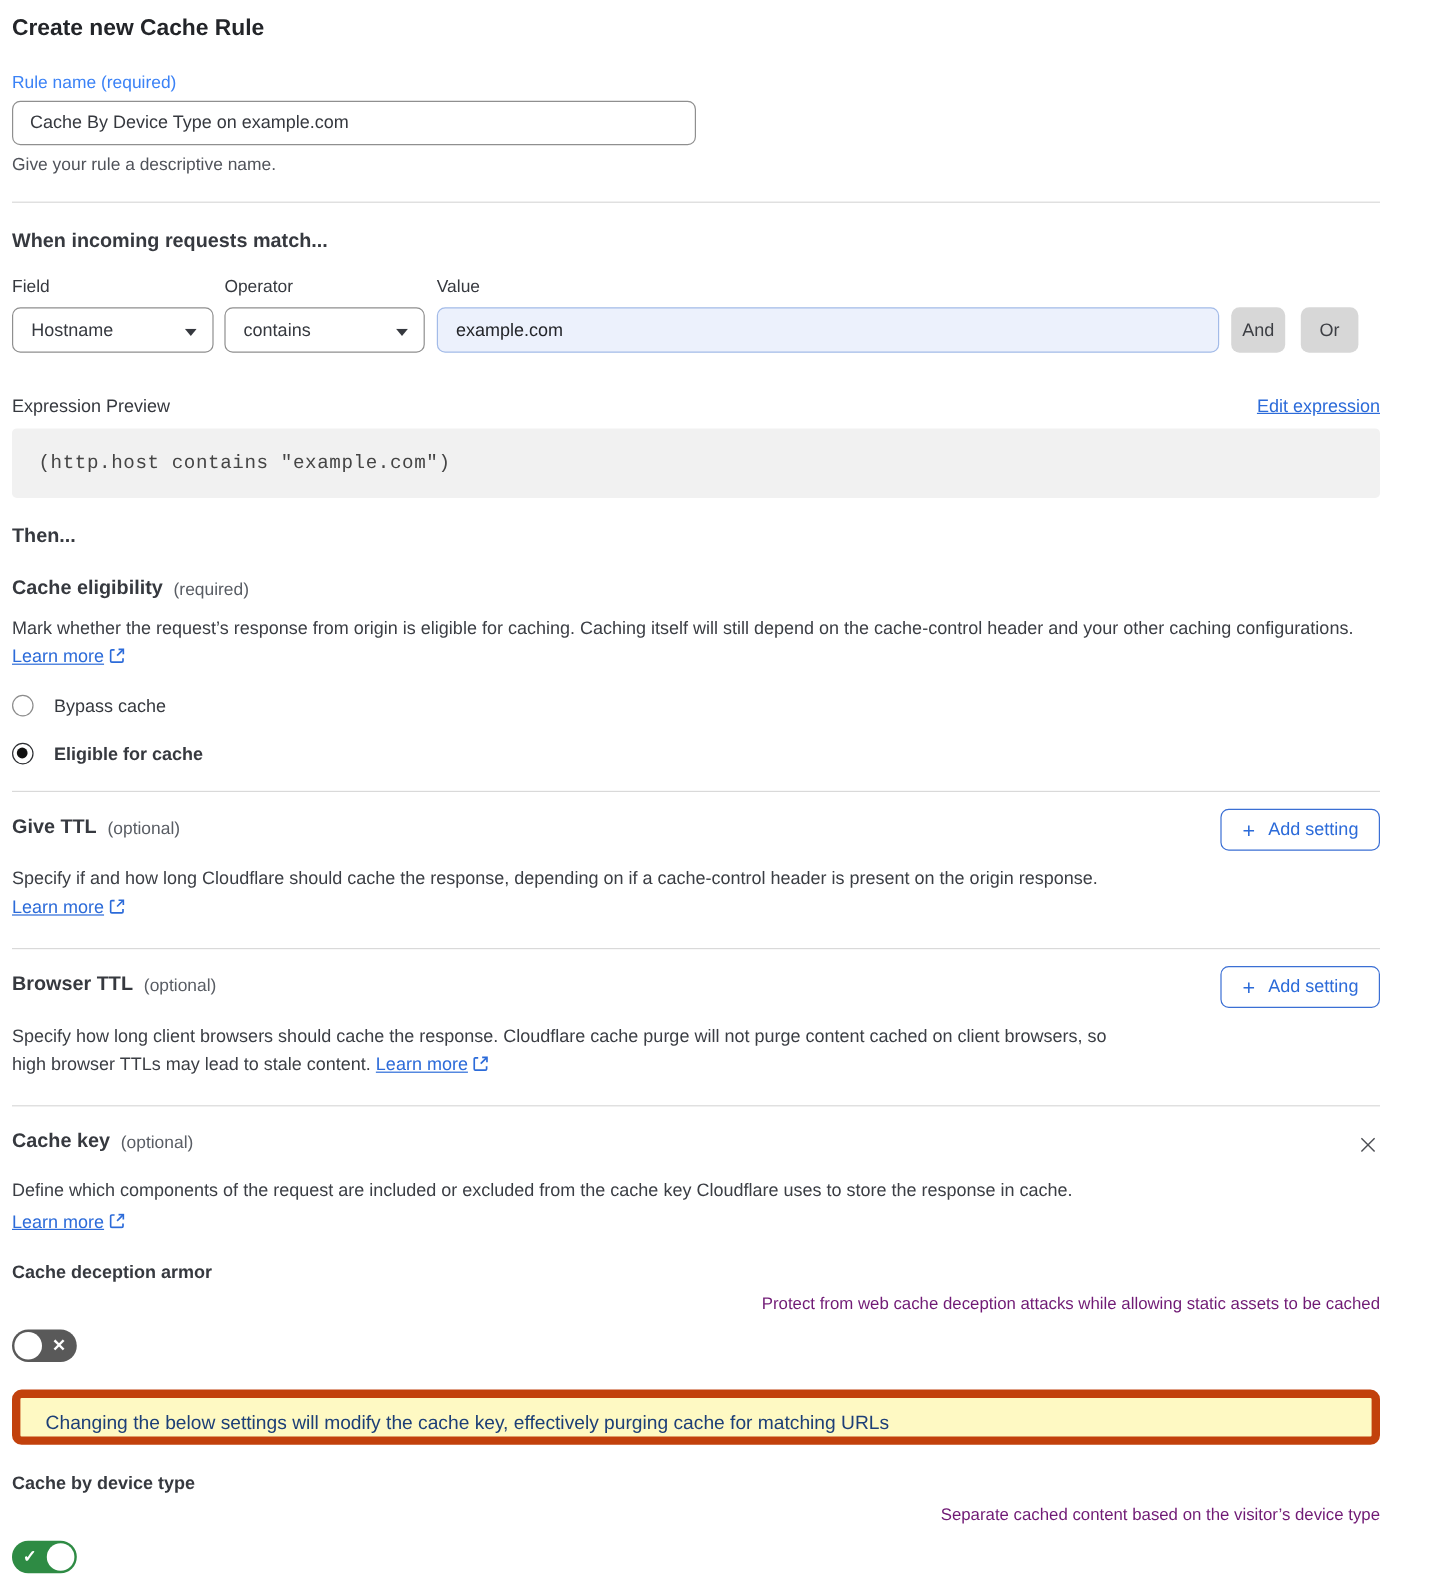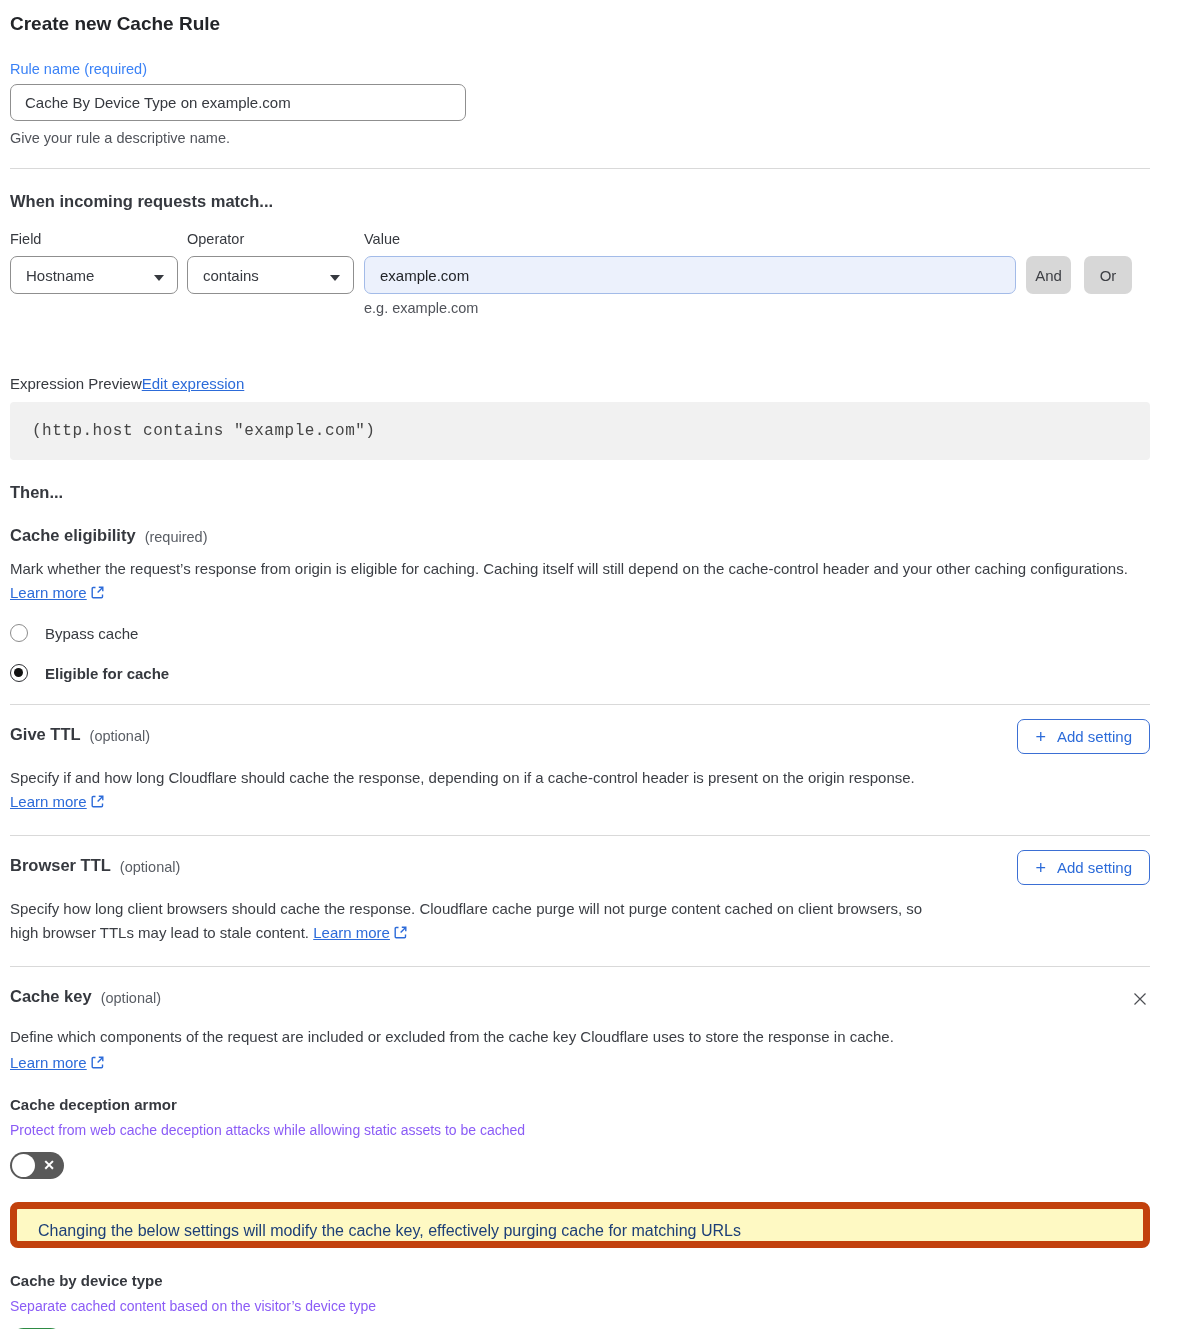--- a/index.html
+++ b/index.html
@@ -10,21 +10,21 @@
     color: #36393f;
     overflow: hidden;
   }
   .container { padding: 12px 50px 0 10px; width: 1200px; }
 
   h1.page-title { font-size: 19px; font-weight: 700; color: #232529; line-height: 24px; }
 
   .field-label { font-size: 14.5px; color: #3b82f6; }
   .rule-label { margin-top: 25px; }
   .text-input {
-    display: block; margin-top: 7px; width: 456px; height: 37px;
+    display: block; margin-top: 7px; width: 570px; height: 37px;
     border: 1px solid #8f8f8f; border-radius: 7px; padding: 0 14px;
     font-family: "Liberation Sans", sans-serif; font-size: 15px; color: #36393f;
     background: #fff; outline: none;
   }
   .helper { margin-top: 9px; font-size: 14.5px; color: #50535a; }
 
   hr.divider { border: none; border-top: 1px solid #d9d9d9; margin-top: 22px; }
 
   h2.section-h { font-size: 16.5px; font-weight: 700; margin-top: 22px; line-height: 20px; }
 
@@ -49,21 +49,21 @@
   }
   .gray-btn {
     height: 38px; background: #d7d7d7; border: none; border-radius: 7px;
     font-family: "Liberation Sans", sans-serif; font-size: 15px; color: #3d3f44;
     cursor: pointer;
   }
   .and-btn { width: 45px; margin-right: 13px; }
   .or-btn { width: 48px; }
   .value-helper { margin-left: 354px; margin-top: 6px; font-size: 14.5px; color: #50535a; }
 
-  .expr-row { display: flex; justify-content: flex-start; align-items: baseline; margin-top: 59px; }
+  .expr-row { display: flex; justify-content: space-between; align-items: baseline; margin-top: 36px; }
   .expr-label { font-size: 15px; }
   a.link { color: #2c6bd9; text-decoration: underline; font-size: 15px; cursor: pointer; }
   a.link svg { vertical-align: -1px; margin-left: 4px; }
   .code-block {
     margin-top: 10px; height: 58px; background: #f1f1f1; border-radius: 4px;
     font-family: "Liberation Mono", monospace; font-size: 16px; color: #454545;
     line-height: 58px; padding-left: 22px; letter-spacing: 0.5px;
   }
 
   .then-h { margin-top: 27px; }
@@ -99,21 +99,21 @@
   }
   .add-btn .plus { font-size: 18px; font-weight: 400; margin-right: 11px; line-height: 1; }
 
   .ttl-divider { margin-top: 30px; }
 
   .close-x { cursor: pointer; padding: 2px; margin-top: 8px; }
 
   .learn-block { margin-top: 5px; display: inline-block; }
 
   .mini-title { margin-top: 24px; font-size: 15px; font-weight: 700; }
-  .mini-desc { margin-top: 9px; font-size: 14px; color: #8b5cf6; }
+  .mini-desc { margin-top: 9px; font-size: 14px; color: #701a75; text-align: right; }
 
   .toggle { margin-top: 14px; width: 54px; height: 27px; border-radius: 14px; position: relative; cursor: pointer; }
   .toggle .knob { position: absolute; top: 2px; width: 23px; height: 23px; border-radius: 50%; background: #fff; }
   .toggle .glyph { position: absolute; top: 0; height: 27px; line-height: 26px; color: #fff; font-size: 14px; font-weight: 700; }
   .toggle-off { background: #595959; }
   .toggle-off .knob { left: 2px; }
   .toggle-off .glyph { right: 9px; }
   .toggle-on { background: #2e8b44; }
   .toggle-on .knob { right: 2px; }
   .toggle-on .glyph { left: 9px; }
@@ -157,21 +157,20 @@
     <div class="select-box select-operator">
       <span>contains</span>
       <span><svg width="10" height="6" viewBox="0 0 10 6">
             <path d="M0 0l5 6 5-6z" fill="#36393f"></path>
           </svg></span>
     </div>
     <input class="value-input" type="text" value="example.com" style="">
     <button class="gray-btn and-btn">And</button>
     <button class="gray-btn or-btn">Or</button>
   </div>
-  <div class="value-helper">e.g. example.com</div>
 
   
   <div class="expr-row">
     <span class="expr-label">Expression Preview</span>
     <a class="link">Edit expression</a>
   </div>
   <div class="code-block">(http.host contains "example.com")</div>
 
   
   <h2 class="section-h then-h">Then...</h2>

